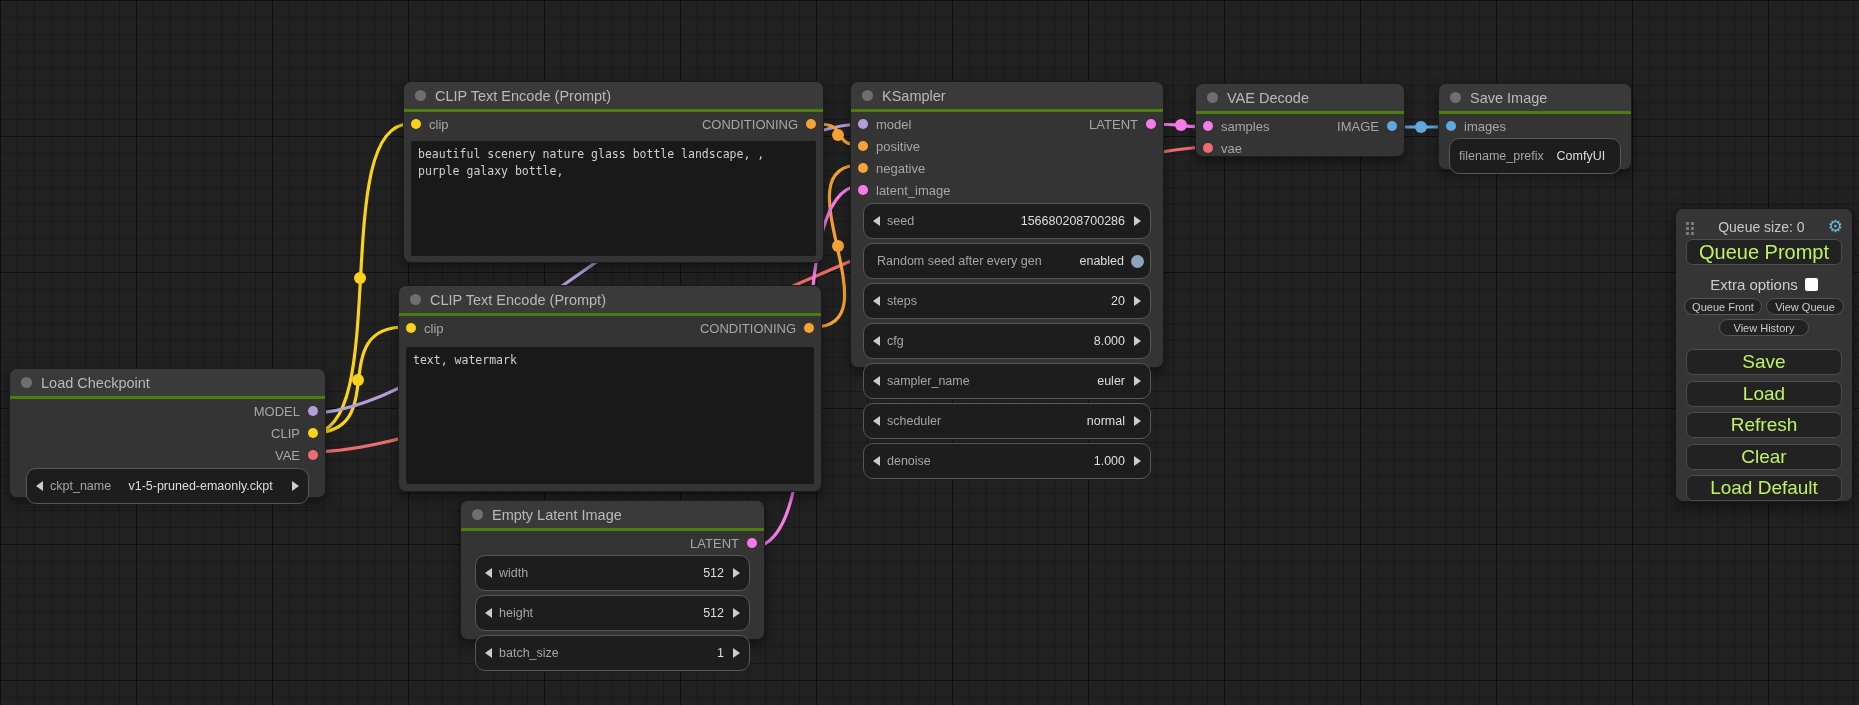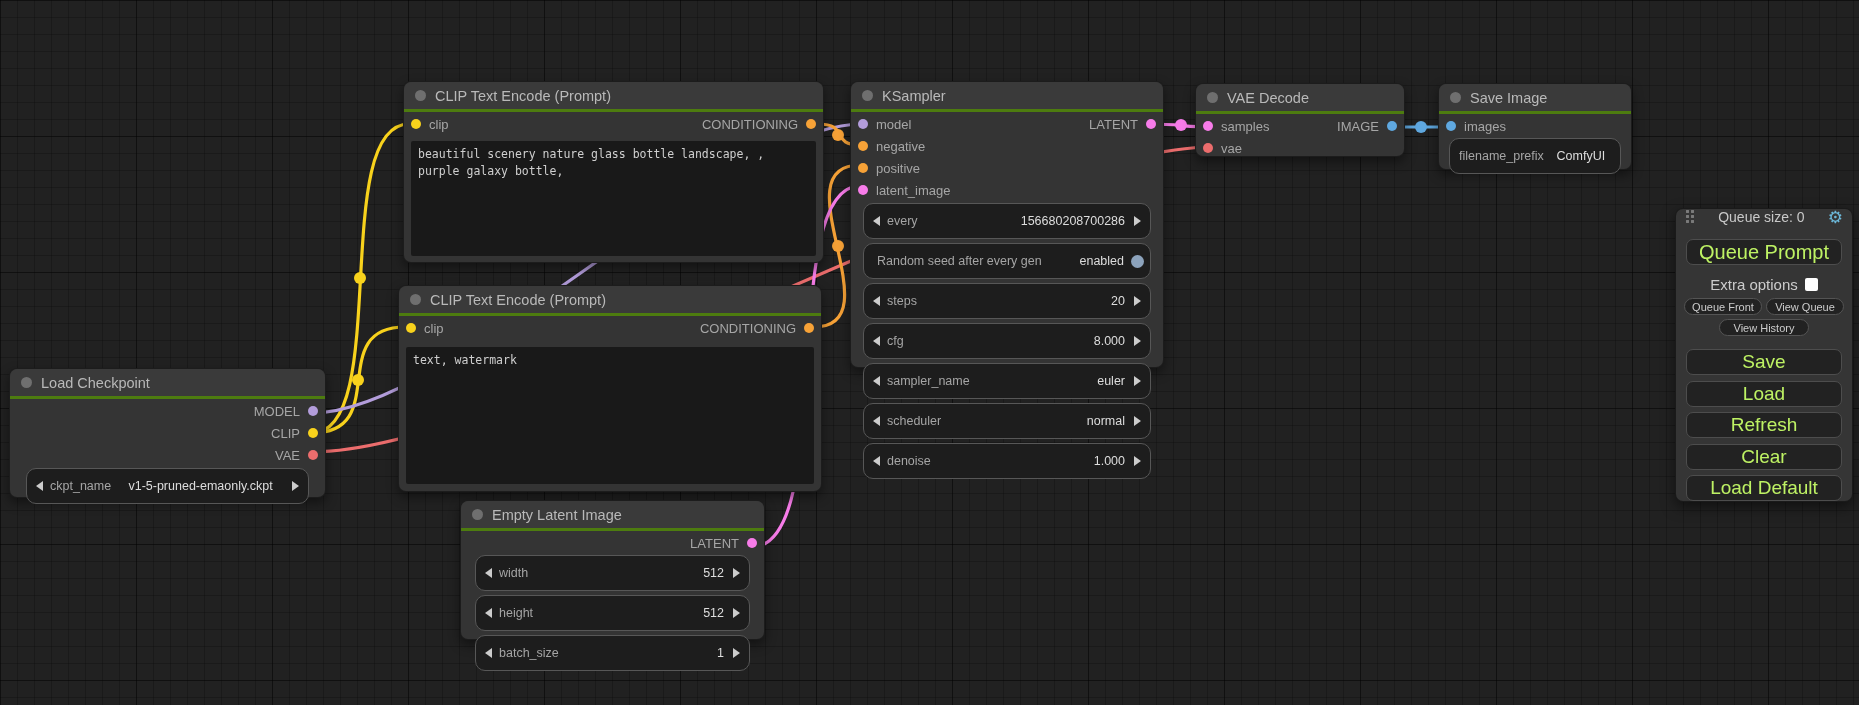--- a/index.html
+++ b/index.html
@@ -81,21 +81,21 @@
   #node-latent          { left:460px; top:500px; width:305px; height:140px; }
   #node-ksampler .widget, #node-latent .widget { margin-left:12px; margin-right:12px; }
   #node-ksampler .widgets { margin-top:3px; }
   #node-latent .widgets { margin-top:2px; }
   
   #queue-panel {
     position:absolute; left:1675px; top:208px; width:178px; height:294px; z-index:3;
     background:#353535; border-radius:8px; border:1px solid rgba(0,0,0,.5);
     box-shadow:0 5px 14px rgba(0,0,0,.5); color:#ccc;
   }
-  .qp-header { height:26px; display:flex; align-items:flex-start; padding:0 9px 0; }
+  .qp-header { height:26px; display:flex; align-items:flex-end; padding:20px 9px 0; }
   .drag-dots { width:10px; height:14px; background-image:radial-gradient(#7a7a7a 1.4px, transparent 1.6px); background-size:5px 5px; }
   .queue-size { flex:1; text-align:center; font-size:14px; color:#c9c9c9; }
   .gear { font-size:17px; color:var(--gear); line-height:1; cursor:pointer; }
   .btn {
     display:block; width:calc(100% - 20px); margin:1px auto 0; height:26px;
     background:#222; border:1px solid #4d4d4d; border-radius:7px;
     color:#bef264; font-family:"Liberation Sans", sans-serif; font-size:19px; cursor:pointer;
   }
   #queue-prompt-btn { font-size:20px; margin-top:4px; }
   .extra-row { display:flex; align-items:center; justify-content:center; gap:7px; margin-top:11px; font-size:15px; color:#ccc; }
@@ -212,39 +212,39 @@
         <span class="slot-label">model</span>
       </div>
       <div class="slot-out">
         <span class="out-label">LATENT</span>
         <span class="port p-latent"></span>
       </div>
     </div>
     <div class="slot-row">
       <div class="slot-in">
         <span class="port p-cond"></span>
+        <span class="slot-label">positive</span>
+      </div>
+    </div>
+    <div class="slot-row">
+      <div class="slot-in">
+        <span class="port p-cond"></span>
         <span class="slot-label">negative</span>
-      </div>
-    </div>
-    <div class="slot-row">
-      <div class="slot-in">
-        <span class="port p-cond"></span>
-        <span class="slot-label">positive</span>
       </div>
     </div>
     <div class="slot-row">
       <div class="slot-in">
         <span class="port p-latent"></span>
         <span class="slot-label">latent_image</span>
       </div>
     </div>
     <div class="widgets">
       <div class="widget">
         <span class="arrow-left"></span>
-        <span class="w-label">every</span>
+        <span class="w-label">seed</span>
         <span class="w-value">156680208700286</span>
         <span class="arrow-right"></span>
       </div>
       <div class="widget">
         <span class="w-label" style="margin-left:4px;">Random seed after every gen</span>
         <span class="w-value">enabled</span>
         <span class="toggle-dot"></span>
       </div>
       <div class="widget">
         <span class="arrow-left"></span>

